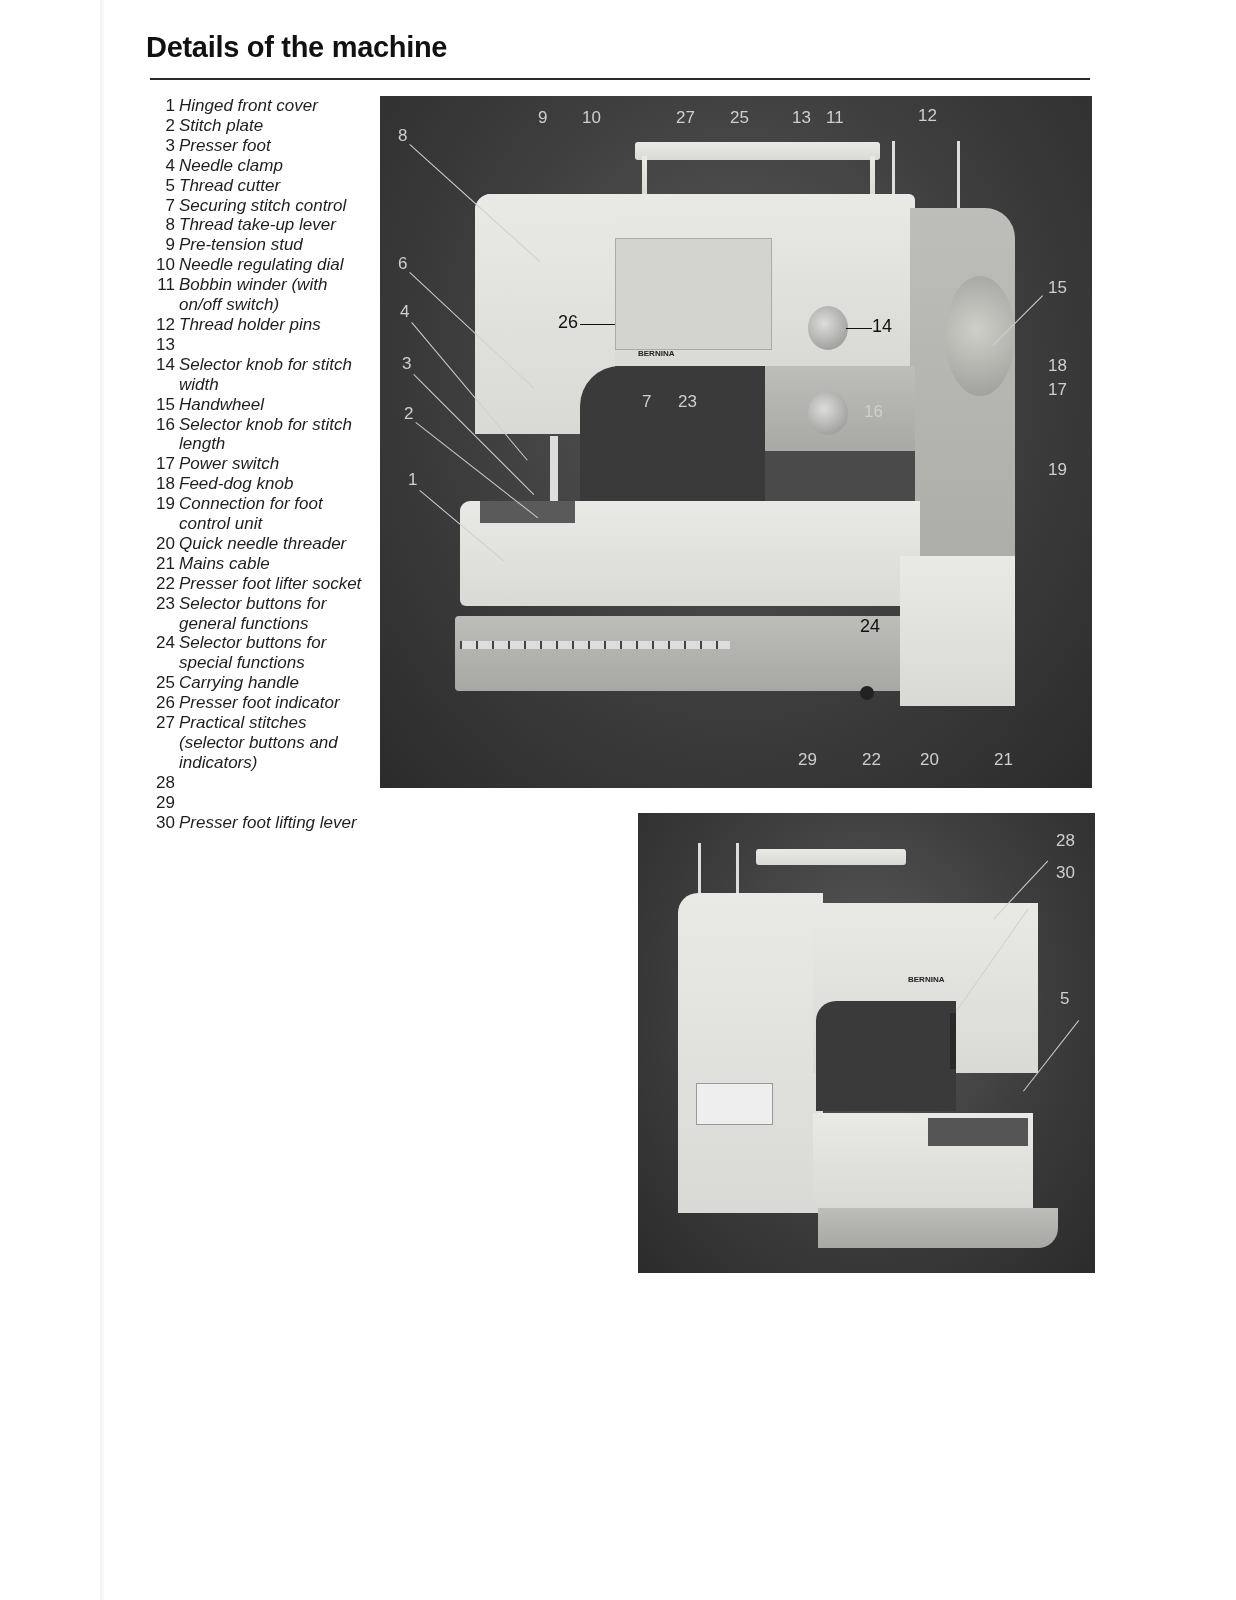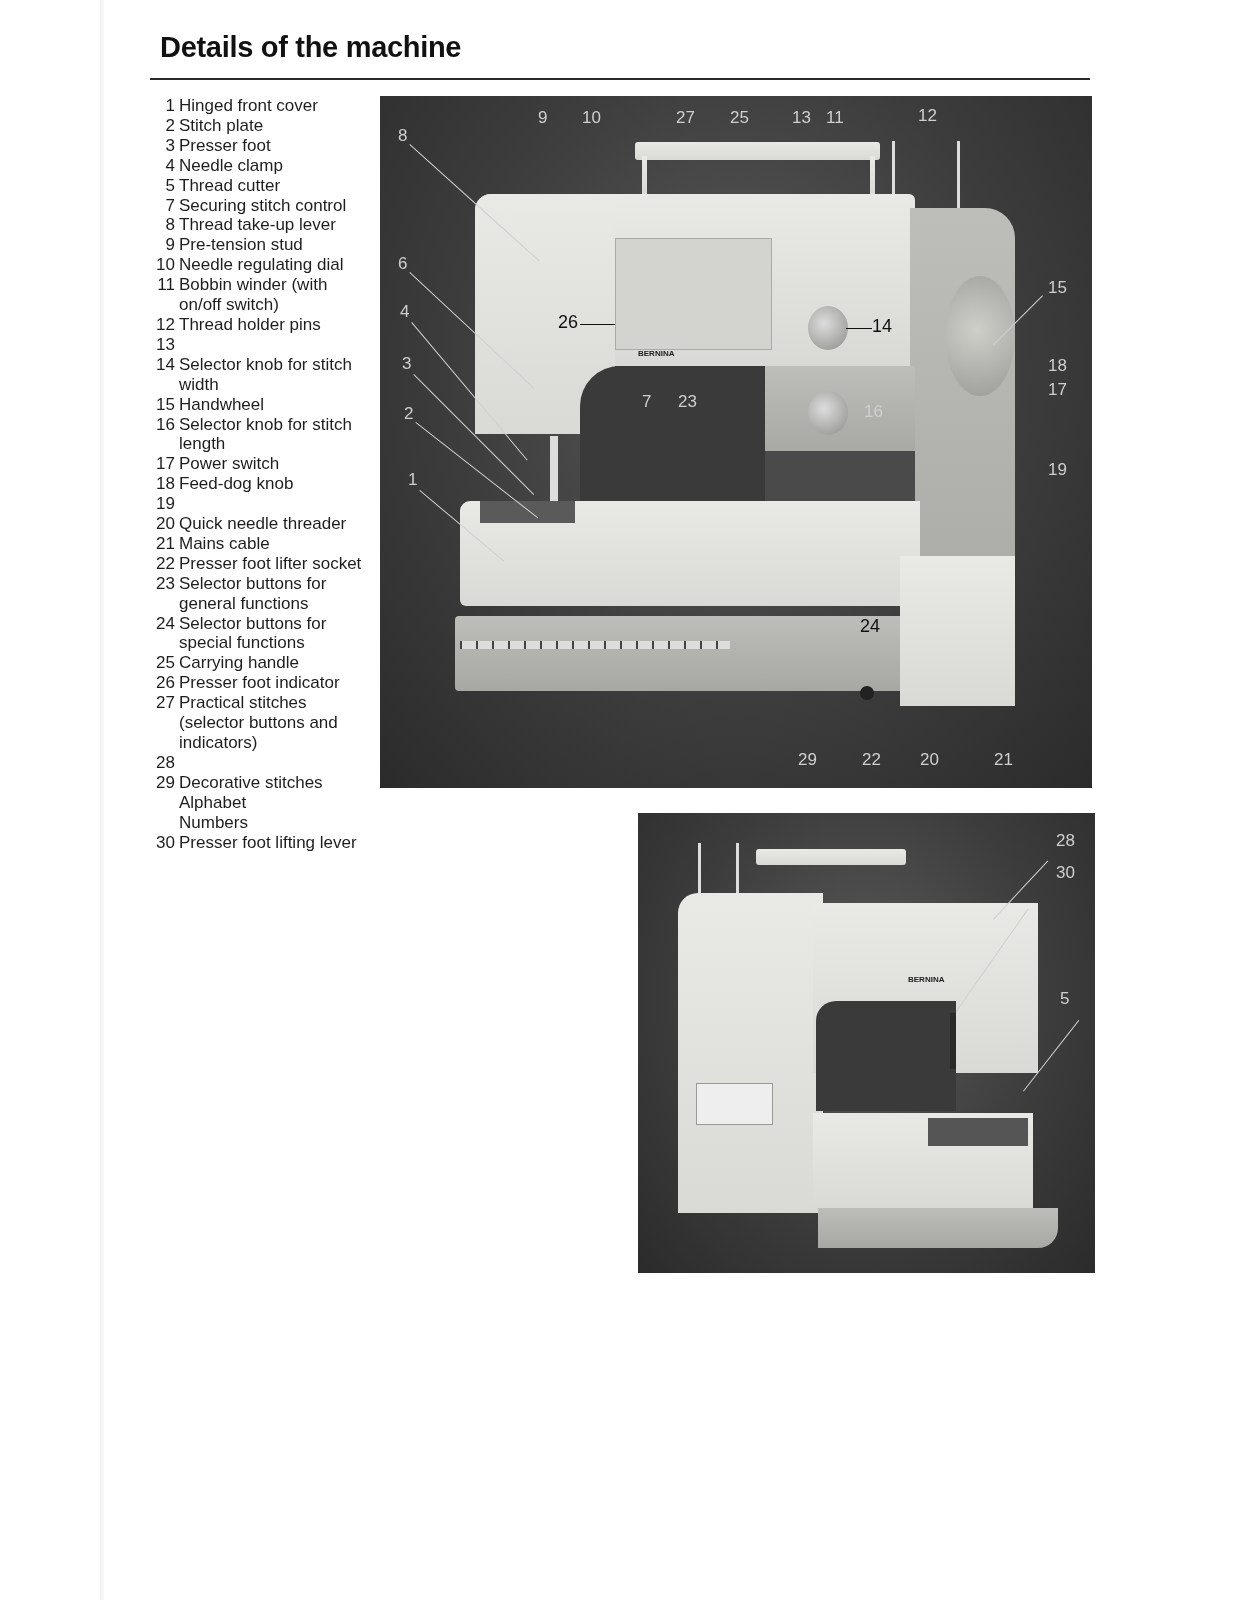--- a/index.html
+++ b/index.html
@@ -7,37 +7,37 @@
       width: 1236px; height: 1600px; position: relative; overflow: hidden;
       background: #ffffff;
       font-family: "Liberation Sans", sans-serif;
       color: #1a1a1a;
     }
     .margin-shadow {
       position: absolute; left: 100px; top: 0; width: 4px; height: 1600px;
       background: linear-gradient(to right, #f1f1f1, #fafafa);
     }
     .page-title {
-      position: absolute; left: 160px; top: 12px;
+      position: absolute; left: 146px; top: 12px;
       font-size: 29px; font-weight: bold; letter-spacing: -0.3px;
       color: #111;
     }
     .rule {
       position: absolute; left: 150px; top: 78px; width: 940px; height: 2px;
       background: #2a2a2a;
     }
     .legend {
       position: absolute; left: 150px; top: 96px; width: 230px;
       font-size: 17px; line-height: 19.9px; color: #1e1e1e;
       list-style: none; margin: 0; padding: 0;
     }
     .legend li { display: flex; }
     .legend .num { width: 25px; text-align: right; flex: 0 0 25px; padding-right: 4px; }
     .legend .txt { flex: 1; }
-    .legend .cont { display: block; }
+    .legend .cont { display: block; font-style: italic; }
 
     .photo {
       position: absolute; overflow: hidden;
       background: radial-gradient(ellipse at 50% 40%, #5a5a5a 0%, #3d3d3d 55%, #2b2b2b 100%);
     }
     .photo-front { left: 380px; top: 96px; width: 712px; height: 692px; }
     .photo-rear { left: 638px; top: 813px; width: 457px; height: 460px; }
 
     .callout {
       position: absolute; font-size: 17px; color: #cfcfcf;
@@ -160,20 +160,24 @@
       </span>
     </li>
     <li>
       <span class="num">18</span>
       <span class="txt">
         <span class="cont">Feed-dog knob</span>
       </span>
     </li>
     <li>
       <span class="num">19</span>
+      <span class="txt">
+        <span class="cont">Connection for foot</span>
+        <span class="cont">control unit</span>
+      </span>
     </li>
     <li>
       <span class="num">20</span>
       <span class="txt">
         <span class="cont">Quick needle threader</span>
       </span>
     </li>
     <li>
       <span class="num">21</span>
       <span class="txt">
@@ -218,25 +222,20 @@
         <span class="cont">Practical stitches</span>
         <span class="cont">(selector buttons and</span>
         <span class="cont">indicators)</span>
       </span>
     </li>
     <li>
       <span class="num">28</span>
     </li>
     <li>
       <span class="num">29</span>
-      <span class="txt">
-        <span class="cont">Decorative stitches</span>
-        <span class="cont">Alphabet</span>
-        <span class="cont">Numbers</span>
-      </span>
     </li>
     <li>
       <span class="num">30</span>
       <span class="txt">
         <span class="cont">Presser foot lifting lever</span>
       </span>
     </li>
   </ul>
 
 <div class="photo photo-front">

